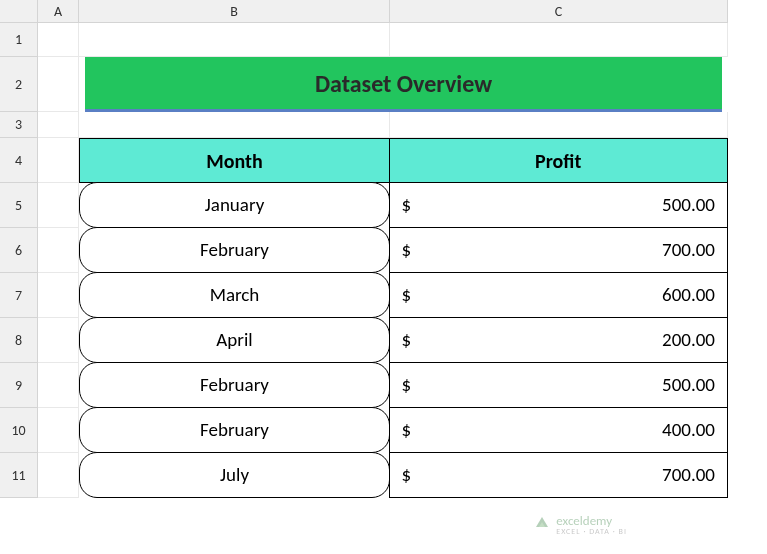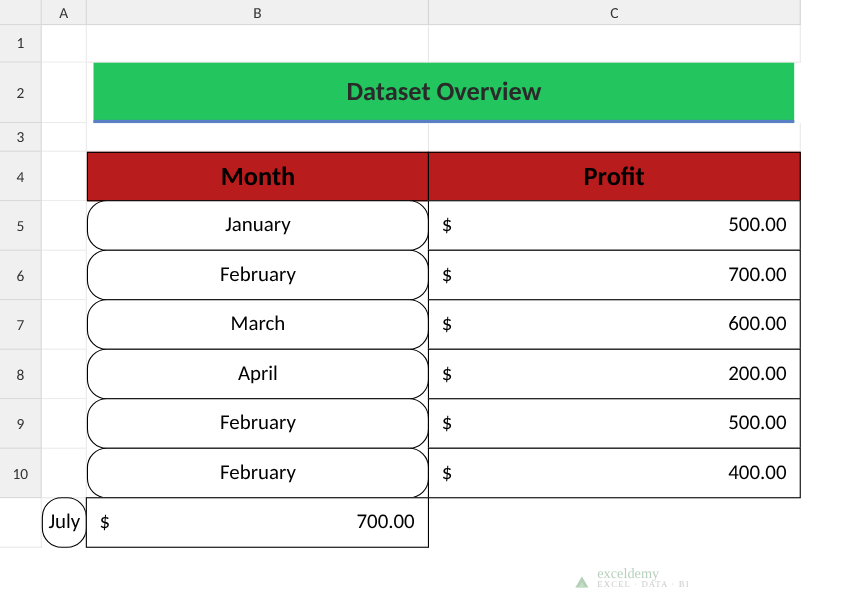--- a/index.html
+++ b/index.html
@@ -48,27 +48,27 @@
   }
   .header-month {
     grid-column: 3;
     grid-row: 5;
   }
   .header-profit {
     grid-column: 4;
     grid-row: 5;
   }
   .th {
-    background: #b91c1c;
+    background: #5eead4;
     border: 1.5px solid #000;
     display: flex;
     align-items: center;
     justify-content: center;
     font-weight: 700;
-    font-size: 24px;
+    font-size: 20px;
     color: #000;
   }
   .td {
     border: 1.5px solid #000;
     background: #fff;
     font-size: 19px;
     color: #000;
     display: flex;
     align-items: center;
     padding: 0 12px;
@@ -81,27 +81,26 @@
   .th, .td { margin-top: -1.5px; margin-left: -1.5px; }
   .header-month, .header-profit { margin-top: 0; }
   .header-month { margin-left: 0; }
   .td.month { margin-left: 0; }
 
   .watermark {
     position: absolute;
     right: 140px;
     bottom: 18px;
     display: flex;
-    align-items: flex-end;
+    align-items: flex-start;
     gap: 6px;
     opacity: 0.35;
     font-size: 13px;
     color: #2f7a3a;
     pointer-events: none;
-    font-family: Liberation Serif, serif;
   }
   .watermark .logo {
     width: 16px; height: 16px;
     position: relative;
   }
   .watermark .sub {
     font-size: 8px;
     letter-spacing: 1px;
     color: #666;
     display: block;
@@ -177,20 +176,21 @@
     </div>
 
   <div class="row-header">10</div>
   <div class="cell"></div>
   <div class="td month">February</div>
   <div class="td profit">
       <span class="sym">$</span>
       <span class="val">400.00</span>
     </div>
 
+  <div class="row-header">11</div>
   <div class="cell"></div>
   <div class="td month">July</div>
   <div class="td profit">
       <span class="sym">$</span>
       <span class="val">700.00</span>
     </div>
 </div>
 
 <div class="watermark">
   <span class="logo">

